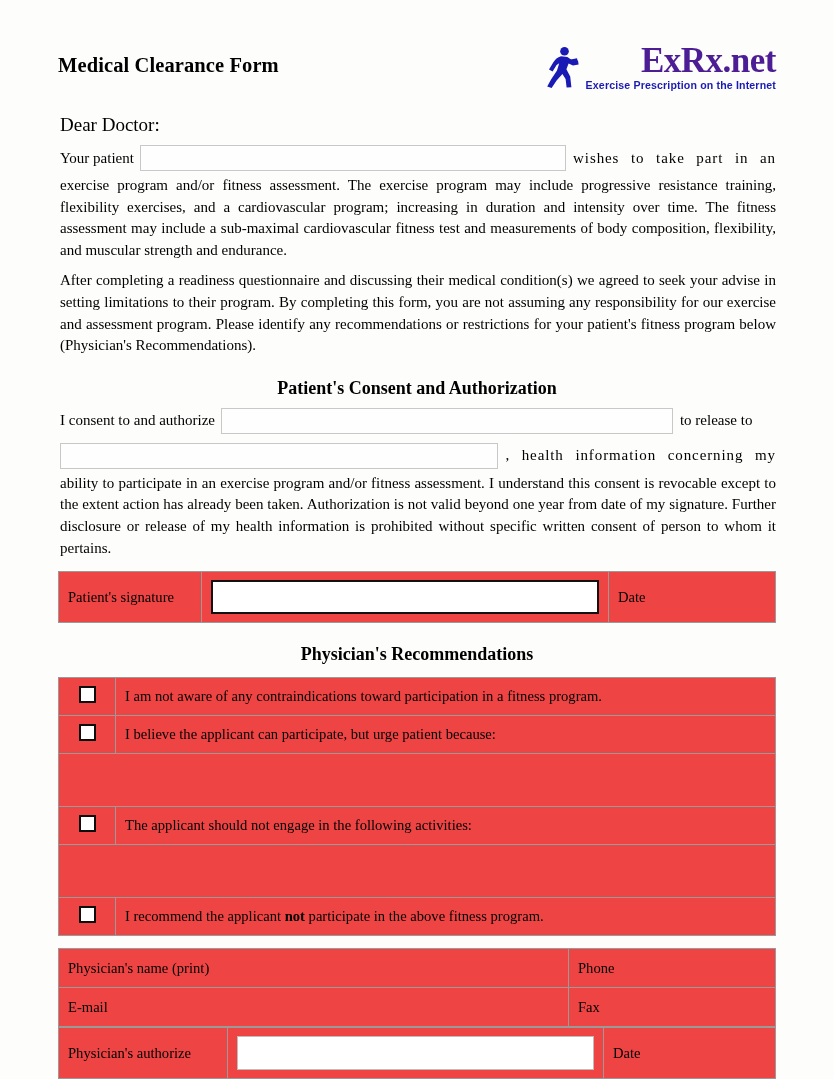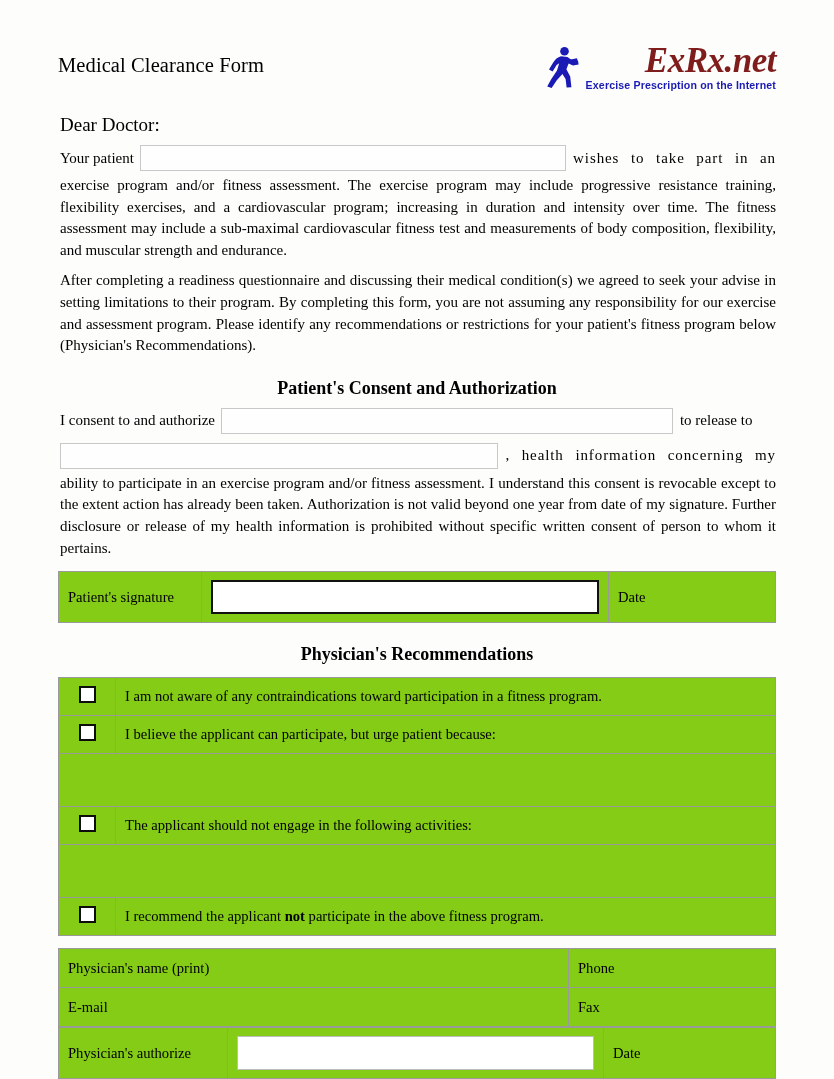--- a/index.html
+++ b/index.html
@@ -25,21 +25,21 @@
 
   
   .header {
     display: flex;
     align-items: flex-start;
     justify-content: space-between;
     height: 60px;
   }
   .form-title {
     font-size: 20.5px;
-    font-weight: normal;
+    font-weight: bold;
     letter-spacing: 0.1px;
     margin: 14px 0 0 0;
     font-family: "Liberation Serif", "DejaVu Serif", serif;
     text-align: center;
   }
   .logo-block {
     display: flex;
     align-items: center;
     margin-top: 4px;
   }
@@ -49,25 +49,24 @@
     margin-right: 6px;
     flex: none;
   }
   .logo-text-wrap {
     display: flex;
     flex-direction: column;
     align-items: flex-end;
   }
   .logo-word {
     font-family: "Liberation Serif", "DejaVu Serif", serif;
-    font-style: italic;
     font-weight: bold;
     font-size: 35px;
     line-height: 0.96;
-    color: #7f1d1d;
+    color: #4c1d95;
     letter-spacing: -0.5px;
   }
   .logo-tag {
     font-family: "Liberation Sans", "DejaVu Sans", sans-serif;
     font-size: 10.6px;
     color: #1a1ab4;
     letter-spacing: 0.15px;
     margin-top: 1px;
     font-weight: bold;
   }
@@ -128,21 +127,21 @@
     margin: 21px 0 0 0;
     font-family: "Liberation Serif", "DejaVu Serif", serif;
   }
 
   
   table.grid {
     border-collapse: collapse;
     width: 718px;
     margin-top: 12px;
     border: 1px solid #8f8f8f;
-    background: #84cc16;
+    background: #ef4444;
   }
   table.grid td {
     border: 1px solid #9a9a9a;
     font-size: 14.6px;
     padding: 8px 9px;
     vertical-align: middle;
   }
 
   
   .sig-table { margin-top: 15px; }

